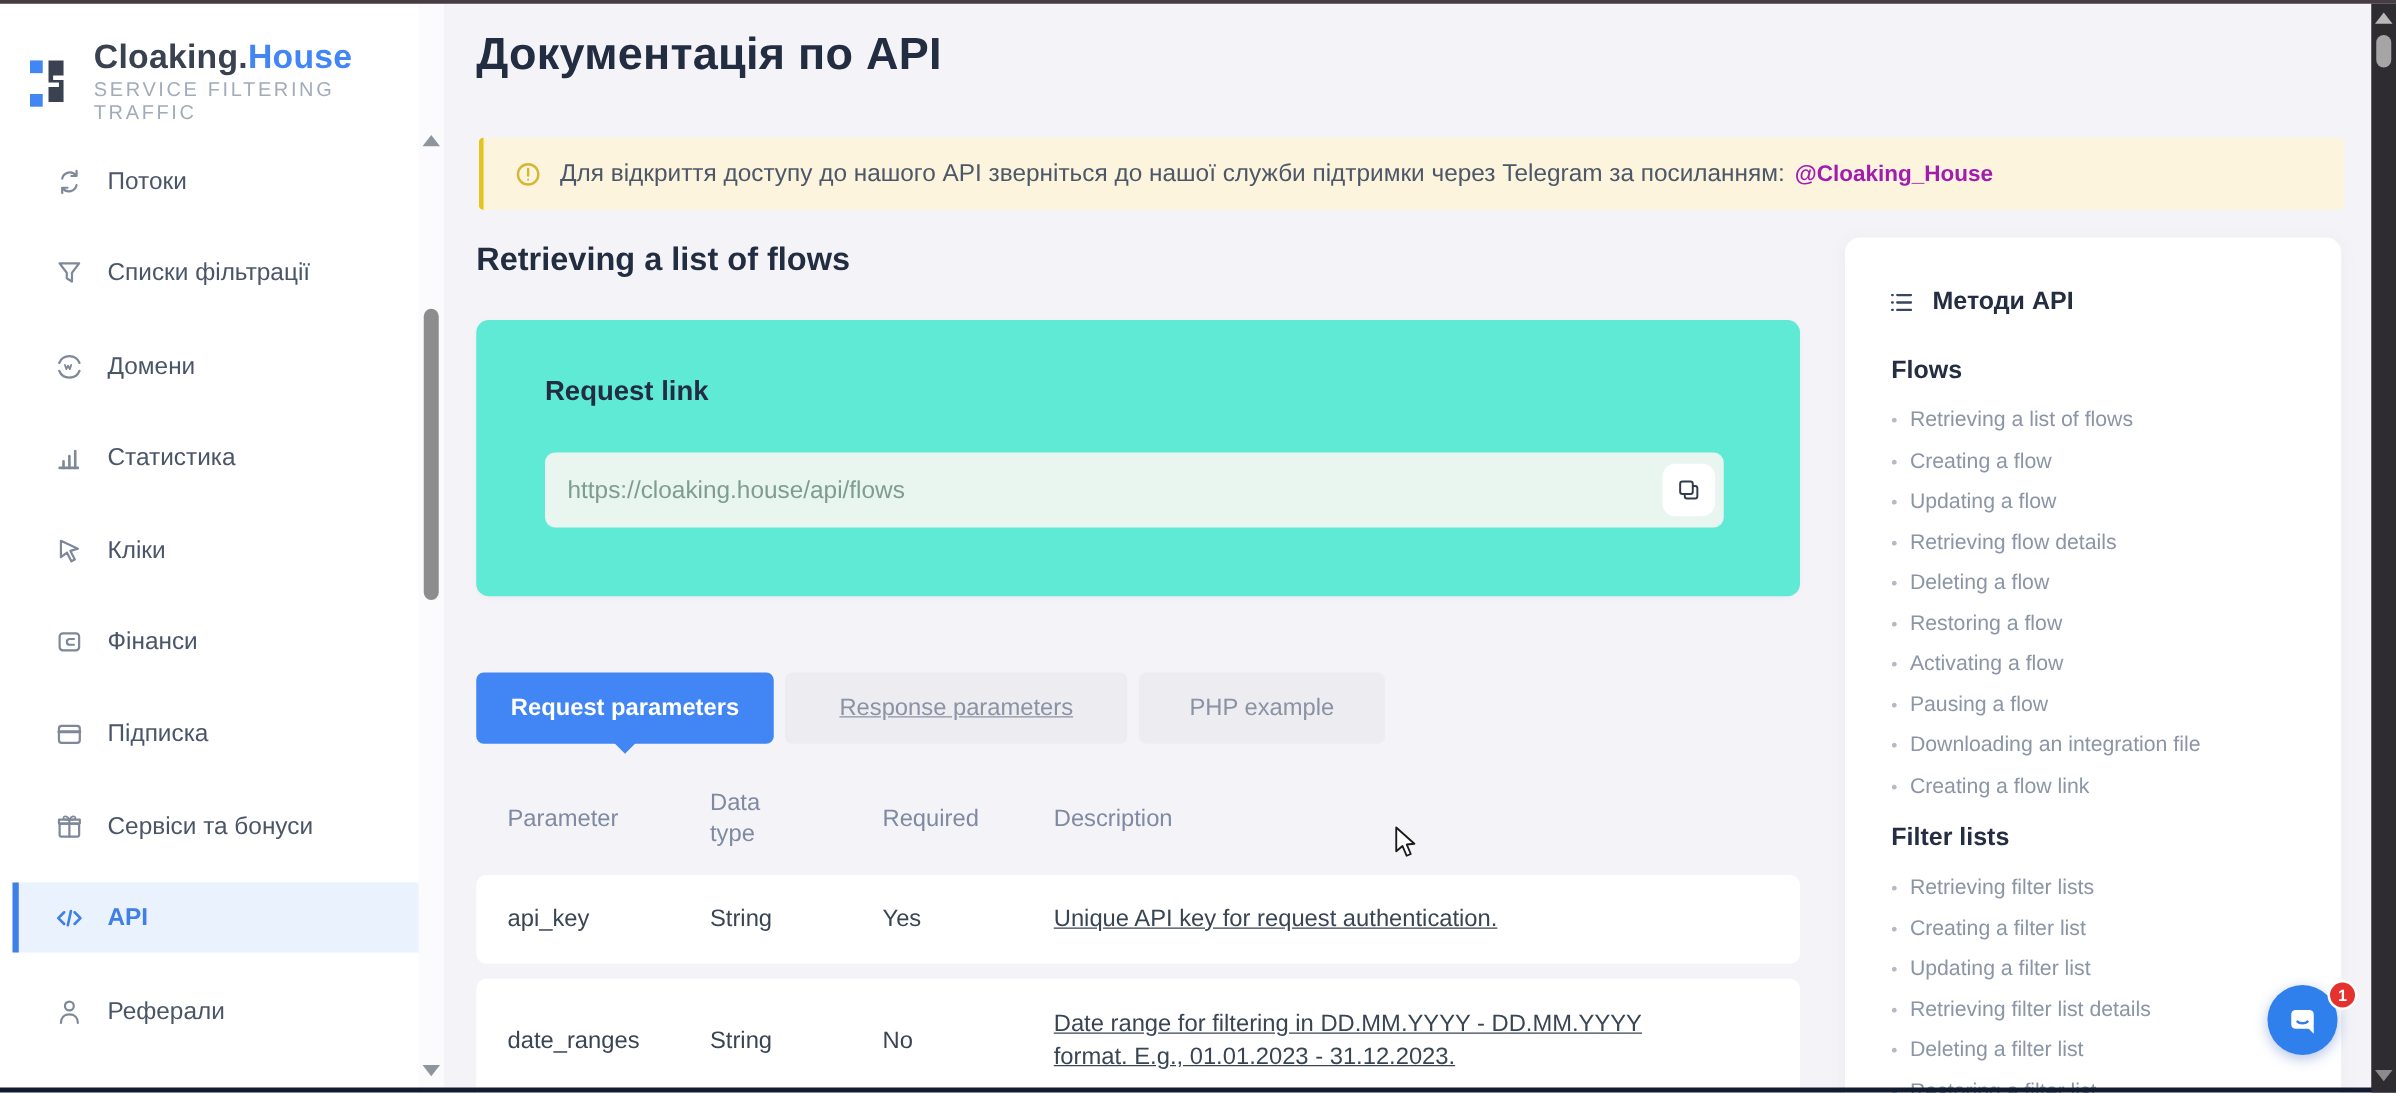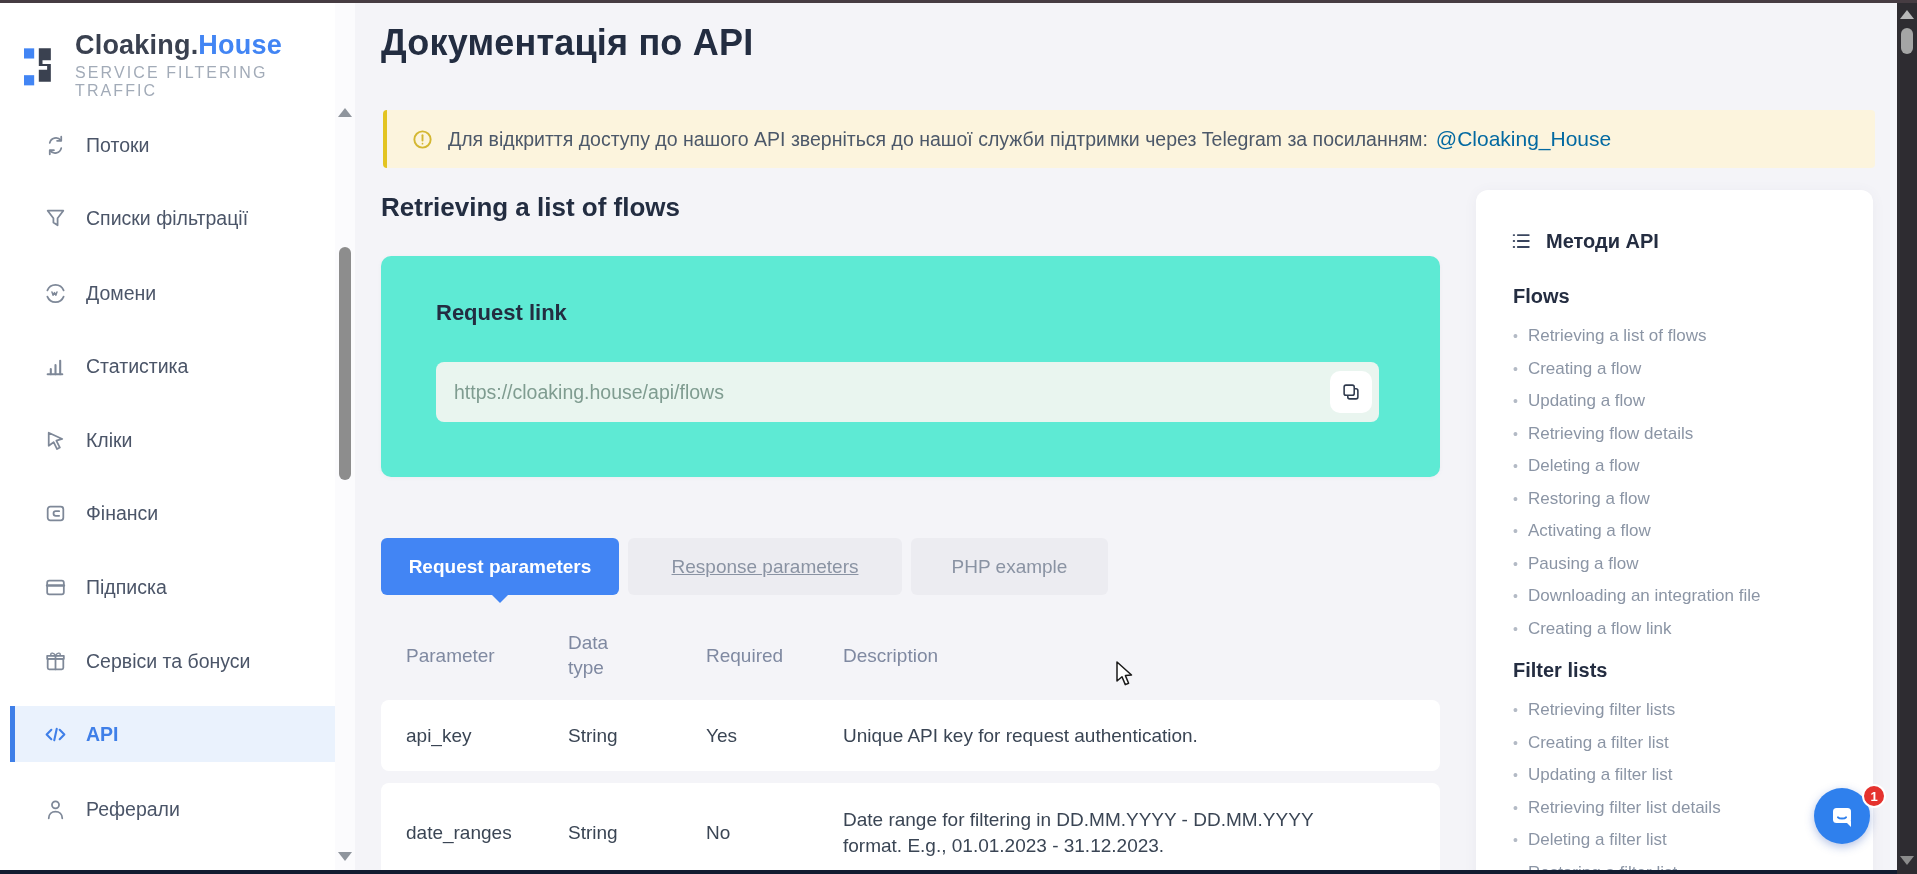--- a/index.html
+++ b/index.html
@@ -39,21 +39,21 @@
   .win-scroll .tri-up { position:absolute; left:3px; top:7px; border-bottom-color:#b8b8b8; }
   .win-scroll .tri-down { position:absolute; left:3px; top:853px; border-top-color:#8b8b8b; }
   .win-thumb { position:absolute; left:4px; top:25px; width:12px; height:26px; background:#a5a5a5; border-radius:6px; }
 
   
   .page-title { position:absolute; left:381px; top:22px; font-size:36px; font-weight:800; color:#232d41; letter-spacing:.2px; }
 
   .notice { position:absolute; left:383px; top:110px; width:1492px; height:58px; background:#fcf4dd; border-left:4px solid #e3c421; border-radius:4px; display:flex; align-items:center; padding-left:24px; z-index:4; }
   .notice-icon { width:23px; height:23px; flex:0 0 23px; }
   .notice-text { margin-left:14px; font-size:19.5px; color:#4c5869; }
-  .notice-link { font-size:21px; color:#0369a1; margin-left:8px; text-decoration:none; }
+  .notice-link { font-size:18px; color:#a21caf; margin-left:8px; text-decoration:none;font-weight:bold; }
 
   .section-title { position:absolute; left:381px; top:192px; font-size:26px; font-weight:800; color:#232d41; }
 
   .request-card { position:absolute; left:381px; top:256px; width:1059px; height:221px; background:#5eead4; border-radius:10px; box-shadow:0 1px 4px rgba(90,100,130,.05);text-decoration:underline; }
   .request-title { position:absolute; left:55px; top:44px; font-size:22px; font-weight:800; color:#232d41; }
   .url-box { position:absolute; left:55px; top:106px; width:943px; height:60px; background:#e9f5ef; border-radius:8px; }
   .url-text { position:absolute; left:18px; top:0; line-height:60px; font-size:19.5px; color:#7f9c90; }
   .copy-btn { position:absolute; right:7px; top:9px; width:42px; height:42px; background:#ffffff; border:none; border-radius:10px; display:flex; align-items:center; justify-content:center; cursor:pointer; }
   .copy-btn svg { width:22px; height:22px; fill:none; stroke:#2f3a4d; stroke-width:1.7; stroke-linejoin:round; }
 
@@ -64,25 +64,25 @@
   .tab.t2 { width:197px; }
   .tab.active { background:#4285f4; color:#ffffff; font-weight:700; }
   .tab.active::after { content:""; position:absolute; left:50%; bottom:-8px; transform:translateX(-50%); width:0; height:0; border-left:9px solid transparent; border-right:9px solid transparent; border-top:9px solid #4285f4; }
 
   .ptable-head, .ptable-row { position:absolute; left:381px; width:1059px; display:grid; grid-template-columns:162px 138px 137px 1fr; align-items:center; padding-left:25px; padding-right:30px; }
   .ptable-head { top:620px; height:72px; color:#7f89a1; font-size:19px; }
   .ptable-head .wrapcell span { display:inline-block; max-width:70px; line-height:1.3; }
   .ptable-row { background:#ffffff; border-radius:8px; font-size:19px; color:#3a4554; }
   .row-0 { top:700px; height:71px; }
   .row-1 { top:783px; height:100px; }
-  .cell-desc { max-width:515px; line-height:1.35; }
+  .cell-desc { max-width:515px; line-height:1.35;text-decoration:underline; }
 
   
   .methods { position:absolute; left:1476px; top:190px; width:397px; height:706px; background:#ffffff; border-radius:12px; box-shadow:0 2px 14px rgba(80,90,120,.06); padding:40px 26px 0 37px; z-index:4; }
-  .methods-head { display:flex; gap:14px; margin-left:-3px; }
+  .methods-head { display:flex; align-items:center; gap:14px; margin-left:-3px; }
   .methods-head svg { width:22px; height:22px; }
   .methods-title { font-size:20px; font-weight:700; color:#242d41; }
   .group-title { font-size:20px; font-weight:700; color:#242d41; margin:32px 0 12px 0; }
   .group-title.second { margin-top:14px; }
   .mlist { list-style:none; }
   .mlist li { display:flex; align-items:center; height:32.5px; font-size:17px; color:#8b95a5; cursor:pointer; }
   .mlist li::before { content:"•"; color:#b3bac5; font-size:14px; margin-right:10px; }
 
   
   .chat-btn { position:absolute; left:1814px; top:788px; width:56px; height:56px; border-radius:50%; background:#2f80ed; border:none; cursor:pointer; z-index:50; box-shadow:0 3px 10px rgba(40,80,180,.35); display:flex; align-items:center; justify-content:center; }

